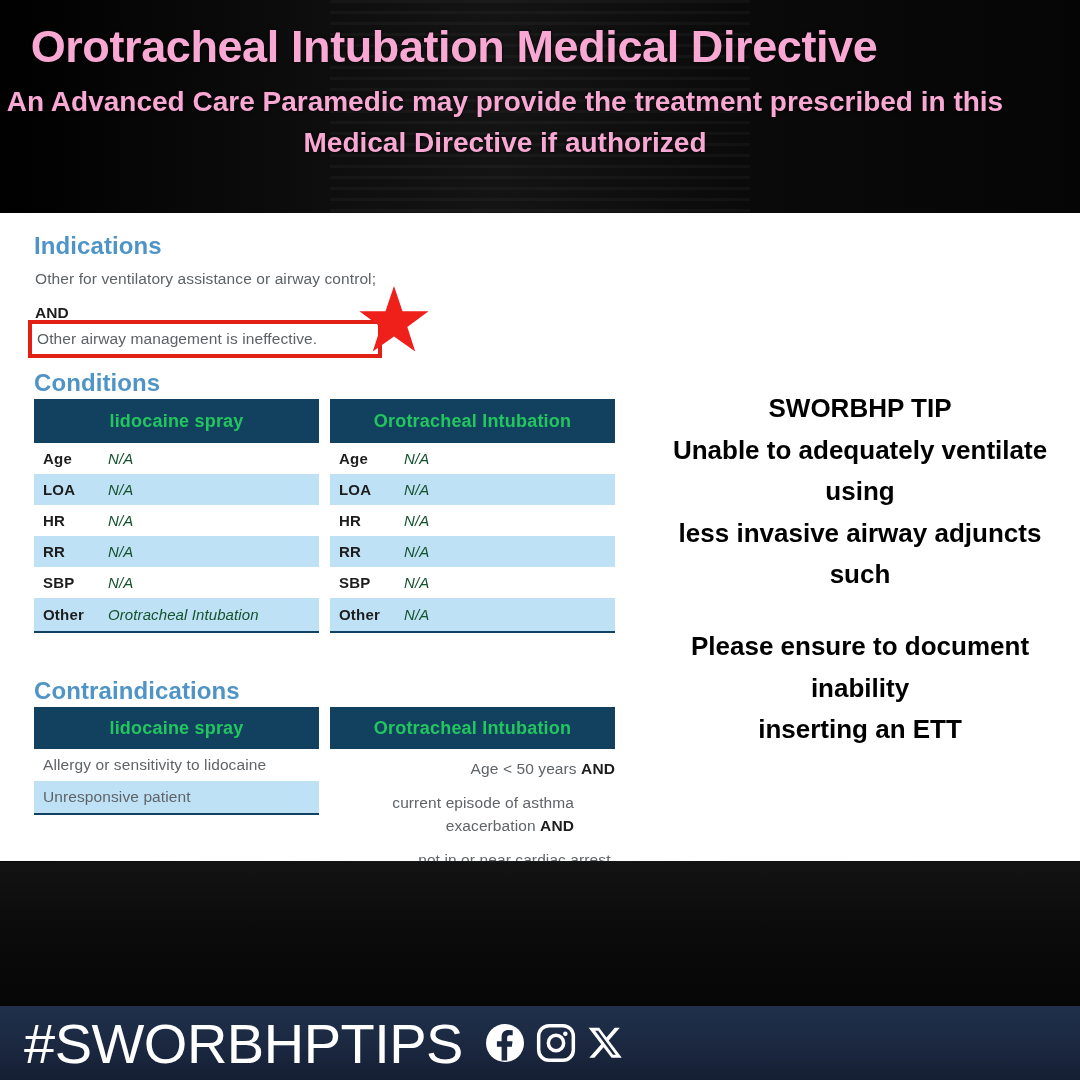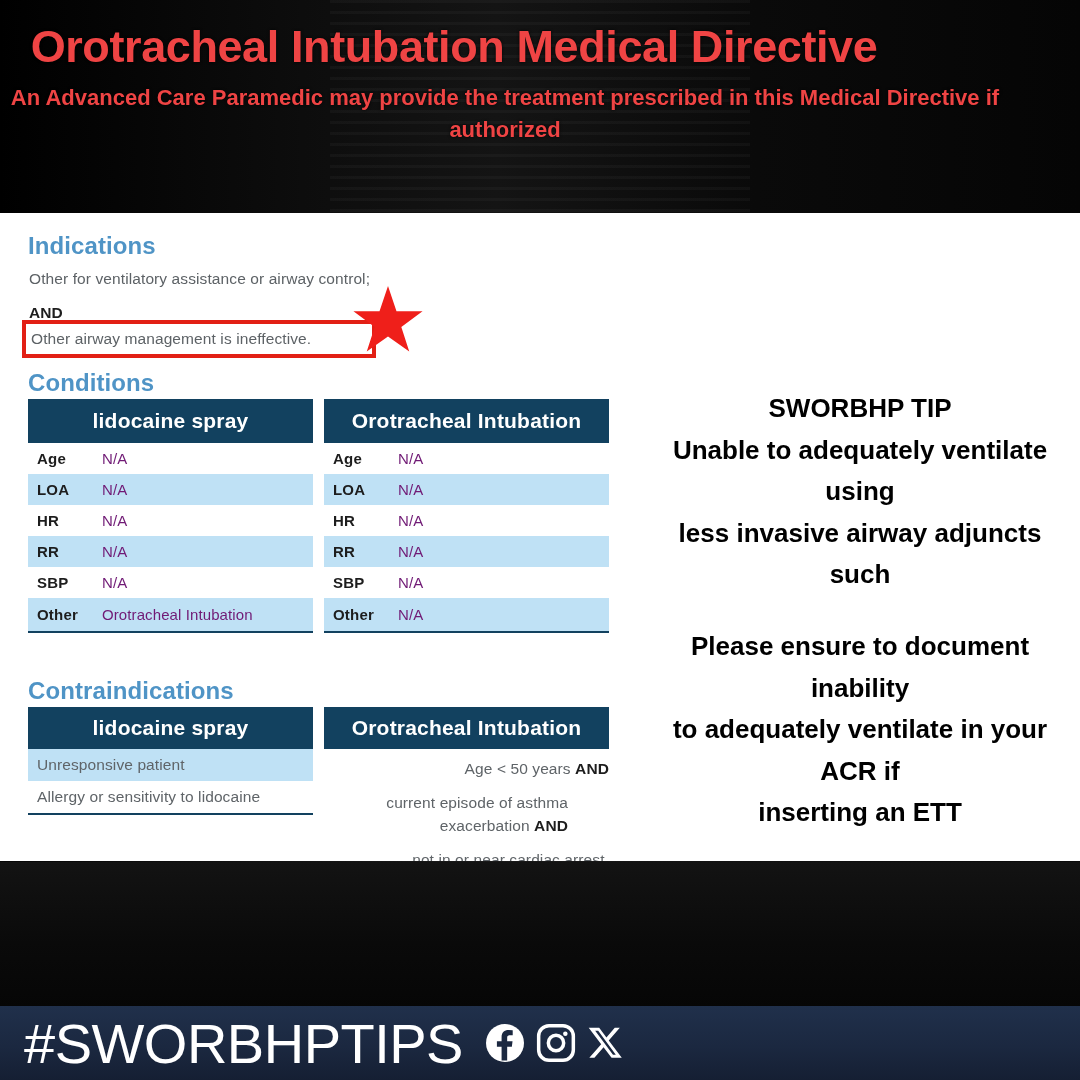--- a/index.html
+++ b/index.html
@@ -55,52 +55,52 @@
     background: linear-gradient(180deg, #131313 0%, #0a0a0a 55%, #060606 100%);
   }
 
   
   .header {
     position: absolute;
     left: 0; top: 0;
     width: 908px;
     height: 213px;
     text-align: center;
-    color: #ef4444;
+    color: #f9a8d4;
   }
   .header-title {
     margin: 0;
     padding-top: 22px;
     font-size: 45px;
     font-weight: bold;
     letter-spacing: -0.4px;
     line-height: 1.12;
     text-shadow: 0 0 3px rgba(0,0,0,.9);
   }
   .header-sub {
     margin: 10px auto 0;
     width: 1010px;
-    font-size: 22px;
+    font-size: 28px;
     font-weight: bold;
     line-height: 1.45;
     text-shadow: 0 0 3px rgba(0,0,0,.9);
   }
 
   
   .panel {
     position: absolute;
     left: 0; top: 213px;
     width: 1080px;
     height: 648px;
     background: #ffffff;
   }
 
   .doc {
     position: absolute;
-    left: 4px; top: 0;
+    left: 10px; top: 0;
     width: 640px;
     height: 648px;
     overflow: hidden;
   }
 
   .sect-heading {
     position: absolute;
     font-size: 24px;
     font-weight: bold;
     color: #4f94c6;
@@ -134,22 +134,22 @@
     clip-path: polygon(50% 0%, 61.8% 35%, 98% 35%, 68.5% 57%, 79.5% 91%, 50% 70%, 20.5% 91%, 31.5% 57%, 2% 35%, 38.2% 35%);
   }
 
   
   .tbl {
     position: absolute;
     box-sizing: border-box;
   }
   .tbl-head {
     background: #12415f;
-    color: #ffffff;
-    font-size: 21px;
+    color: #22c55e;
+    font-size: 18px;
     font-weight: bold;
     text-align: center;
     height: 44px;
     line-height: 44px;
     letter-spacing: .2px;
   }
   .tbl-row {
     display: flex;
     align-items: center;
     height: 31px;
@@ -159,22 +159,23 @@
   .tbl-row.alt { background: #bfe1f5; align-items: center; }
   .tbl-row .k {
     width: 74px;
     padding-left: 9px;
     box-sizing: border-box;
     font-weight: bold;
     color: #1d1d1d;
     letter-spacing: .2px;
   }
   .tbl-row .v {
-    color: #701a75;
-    letter-spacing: .1px;
+    color: #14532d;
+    letter-spacing: .1px;
+    font-style: italic;
   }
   .tbl-underline {
     height: 2px;
     background: #12415f;
   }
 
   
   .ci-row {
     display: flex;
     align-items: center;
@@ -318,41 +319,40 @@
           <span class="k">Other</span>
           <span class="v">N/A</span>
         </div>
         <div class="tbl-underline"></div>
       </div>
 
       <div class="sect-heading" style="left:24px; top:464px;">Contraindications</div>
 
       <div class="tbl" style="left:24px; top:494px; width:285px;">
         <div class="tbl-head" style="height:42px; line-height:42px;">lidocaine spray</div>
+        <div class="ci-row" style="height:32px;">Allergy or sensitivity to lidocaine</div>
         <div class="ci-row alt" style="height:32px;">Unresponsive patient</div>
-        <div class="ci-row" style="height:32px;">Allergy or sensitivity to lidocaine</div>
         <div class="tbl-underline"></div>
       </div>
 
       <div class="tbl" style="left:320px; top:494px; width:285px;">
         <div class="tbl-head" style="height:42px; line-height:42px;">Orotracheal Intubation</div>
         <div class="ci-para" style="padding-top:9px;">Age &lt; 50 years <b>AND</b></div>
         <div class="ci-para" style="padding-top:12px; width:235px;">current episode of asthma exacerbation <b>AND</b></div>
         <div class="ci-para" style="padding-top:12px;">not in or near cardiac arrest.</div>
       </div>
 
     </div>
 
     <div class="tip">
       <p>SWORBHP TIP</p>
       <p>Unable to adequately ventilate using</p>
       <p>less invasive airway adjuncts such</p>
       <div class="gap"></div>
       <p>Please ensure to document inability</p>
-      <p>to adequately ventilate in your ACR if</p>
       <p>inserting an ETT</p>
     </div>
 
   </div>
 
   <div class="footer">
     <span class="footer-tag">#SWORBHPTIPS</span>
     <span class="socials">
       <span>
         <svg width="40" height="40" viewBox="0 0 24 24">

